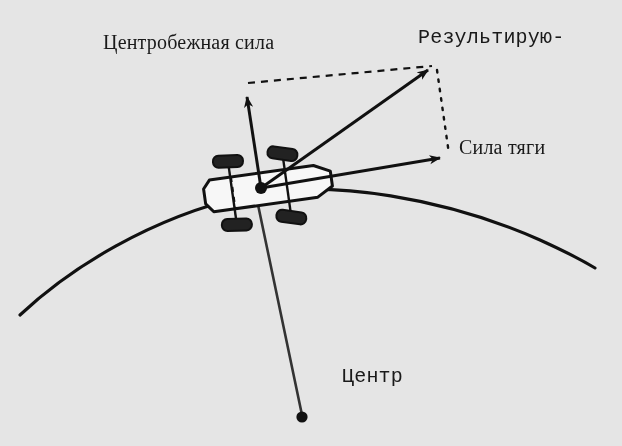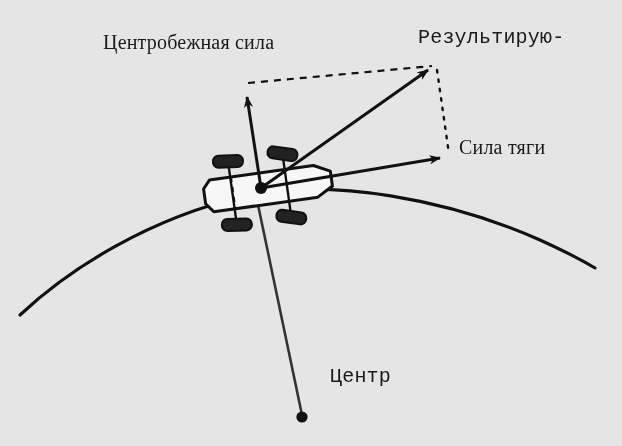--- a/index.html
+++ b/index.html
@@ -38,21 +38,21 @@
   #label-resultant {
     left: 418px;
     top: 26px;
     line-height: 1.18;
   }
   #label-traction {
     left: 459px;
     top: 136px;
   }
   #label-turn-center {
-    left: 330px;
+    left: 342px;
     top: 365px;
     text-align: center;
     line-height: 1.18;
   }
   .lbl-line {
     display: block;
     font-family: Liberation Mono, monospace;
   }
   #label-turn-center .lbl-line {
     text-align: center;

